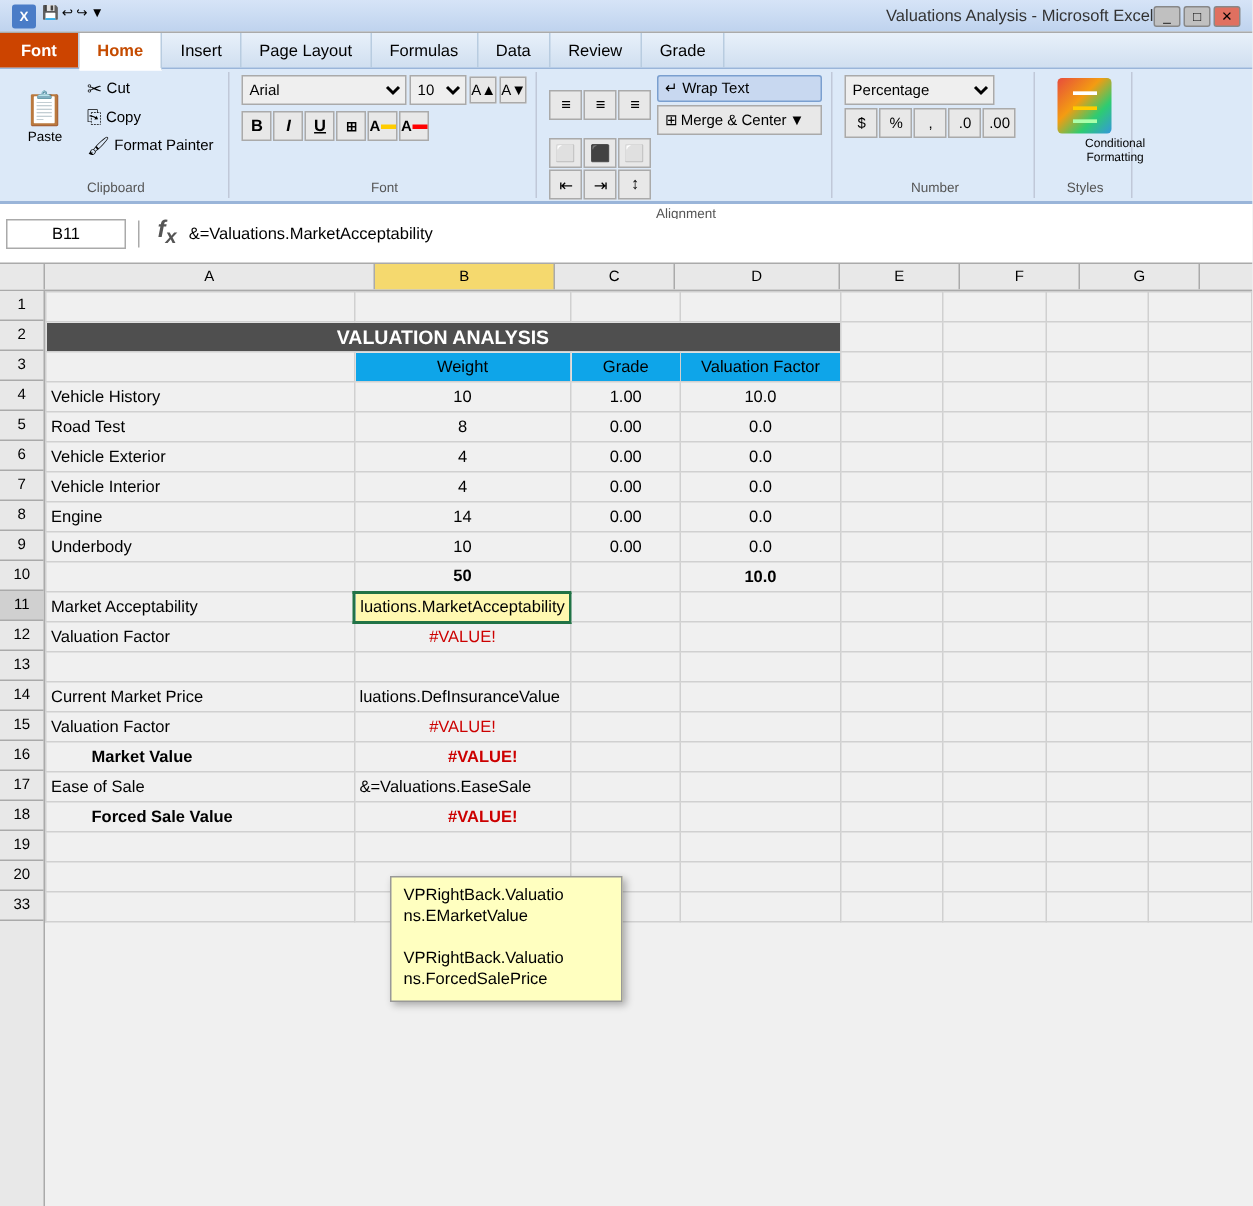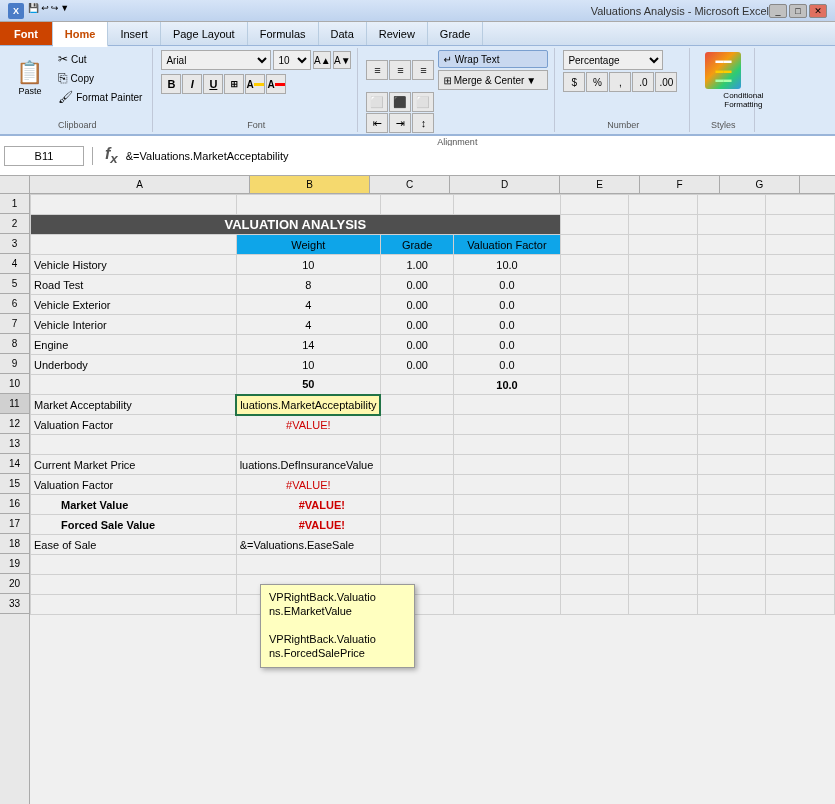--- a/index.html
+++ b/index.html
@@ -506,33 +506,33 @@
             <td class="error-val bold-label" style="color:#cc0000; font-weight:bold;">#VALUE!</td>
             <td></td>
             <td></td>
             <td></td>
             <td></td>
             <td></td>
             <td></td>
           </tr>
 
           <tr>
+            <td>Ease of Sale</td>
+            <td style="overflow:visible;">&amp;=Valuations.EaseSale</td>
+            <td></td>
+            <td></td>
+            <td></td>
+            <td></td>
+            <td></td>
+            <td></td>
+          </tr>
+
+          <tr>
             <td class="bold-label">Forced Sale Value</td>
             <td class="error-val bold-label" style="color:#cc0000; font-weight:bold;">#VALUE!</td>
-            <td></td>
-            <td></td>
-            <td></td>
-            <td></td>
-            <td></td>
-            <td></td>
-          </tr>
-
-          <tr>
-            <td>Ease of Sale</td>
-            <td style="overflow:visible;">&amp;=Valuations.EaseSale</td>
             <td></td>
             <td></td>
             <td></td>
             <td></td>
             <td></td>
             <td></td>
           </tr>
 
           <tr>
             <td></td>

